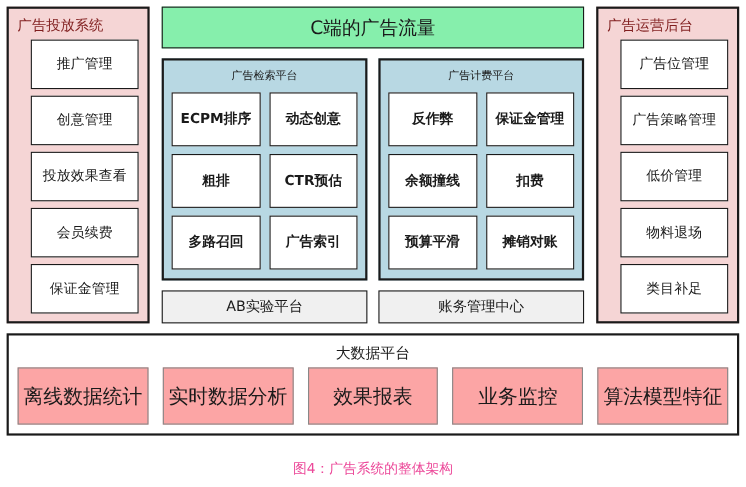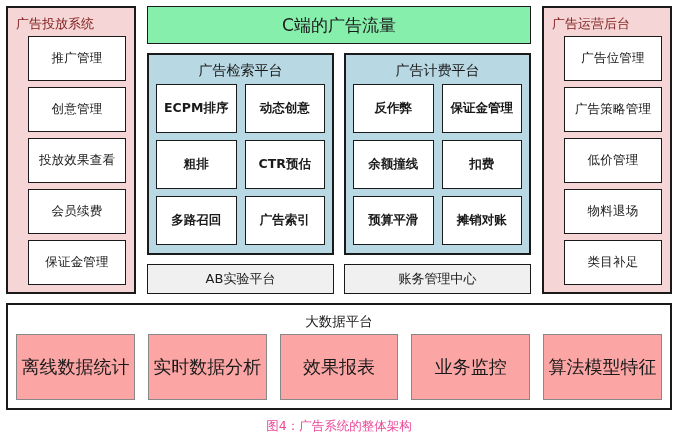--- a/index.html
+++ b/index.html
@@ -106,21 +106,21 @@
     background: #b8d8e3;
     border: 2px solid #1a1a1a;
     box-sizing: border-box;
     padding: 5px 7px 8px 7px;
     display: flex;
     flex-direction: column;
     min-width: 0;
   }
   .blue-panel-title {
     text-align: center;
-    font-size: 14px;
+    font-size: 10px;
     line-height: 20px;
     height: 24px;
     white-space: nowrap;
   }
   .blue-grid {
     flex: 1;
     display: grid;
     grid-template-columns: 1fr 1fr;
     grid-auto-rows: 1fr;
     gap: 7px 8px;
@@ -156,21 +156,21 @@
     font-size: 13px;
     white-space: nowrap;
   }
 
   
   .bigdata {
     position: absolute;
     left: 6px;
     top: 303px;
     width: 666px;
-    height: 107px;
+    height: 93px;
     background: #ffffff;
     border: 2px solid #1a1a1a;
     box-sizing: border-box;
     padding: 5px 8px 8px 8px;
     display: flex;
     flex-direction: column;
   }
   .bigdata-title {
     text-align: center;
     font-size: 13.5px;

